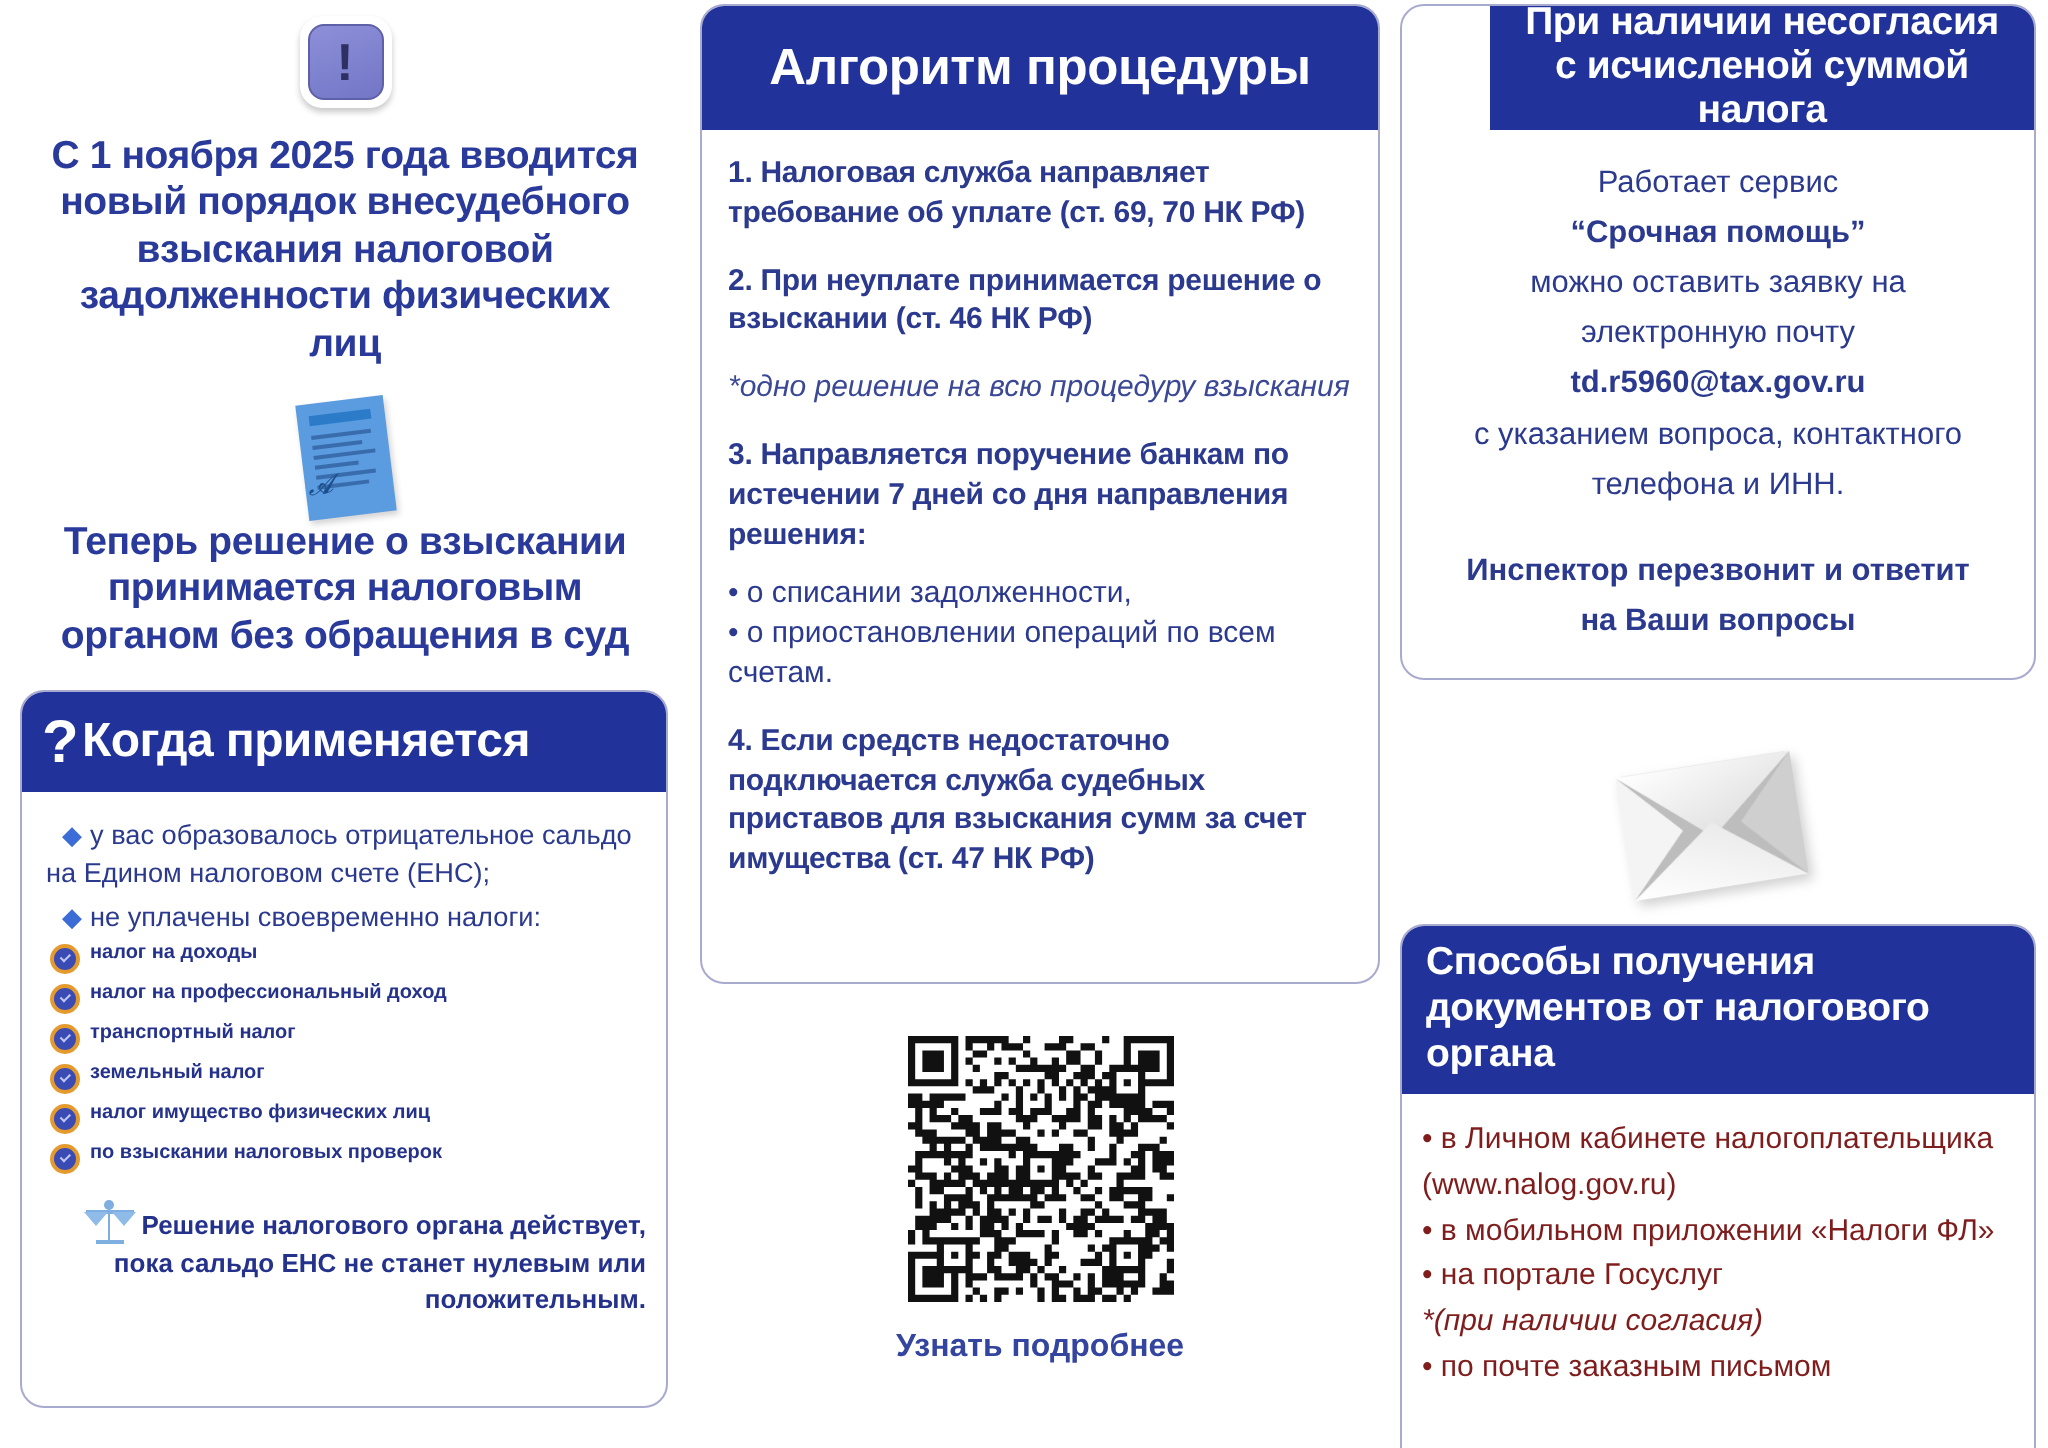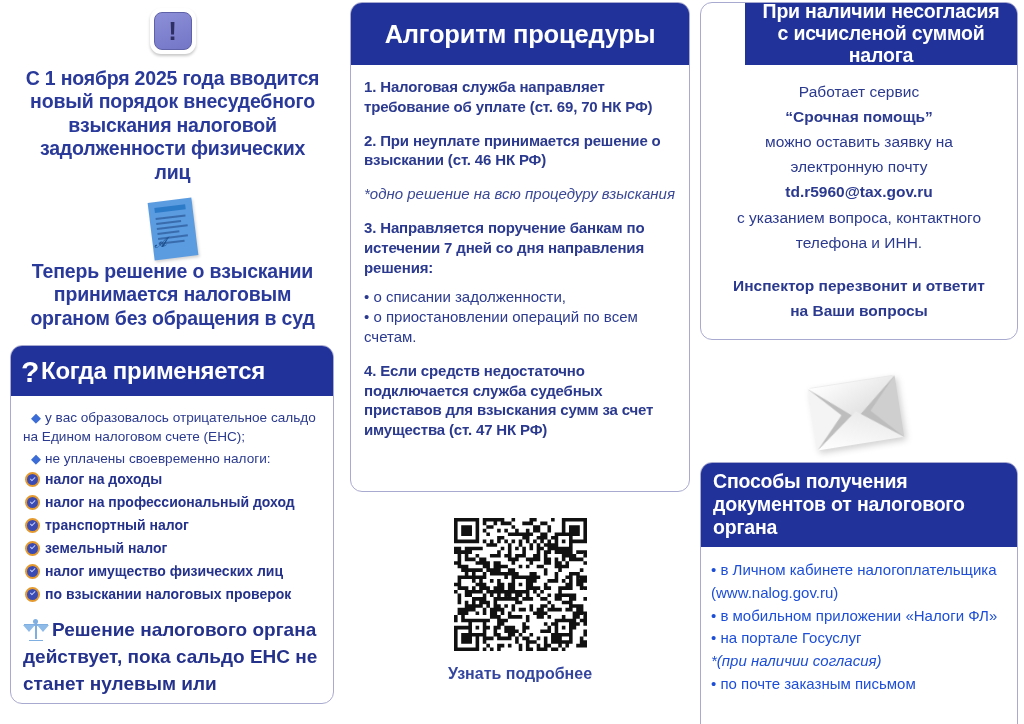--- a/index.html
+++ b/index.html
@@ -156,21 +156,21 @@
   .dotline .d {
     color: #3C6CD6;
     font-size: 13px;
     padding: 0 4px 0 8px;
   }
   .tax-item {
     display: flex;
     align-items: flex-start;
     margin: 0 0 3px 0;
     font-weight: bold;
-    font-size: 14px;
+    font-size: 10px;
     color: #24328C;
   }
   .chk {
     flex: 0 0 auto;
     width: 15px; height: 15px;
     border-radius: 50%;
     background: #3B4BB4;
     border: 2px solid #E59A2E;
     margin: 2px 5px 0 2px;
     position: relative;
@@ -181,23 +181,24 @@
     position: absolute;
     left: 3px; top: 2.5px;
     width: 4px; height: 1.5px;
     border-left: 1.4px solid #BFC8F2;
     border-bottom: 1.4px solid #BFC8F2;
     transform: rotate(-45deg);
   }
   .note-scales {
     margin-top: 13px;
     font-weight: bold;
-    font-size: 19px;
+    font-size: 13px;
     line-height: 1.42;
     color: #24328C;
+    text-align: right;
   }
   .scales {
     display: inline-block;
     vertical-align: -5px;
     width: 26px; height: 22px;
     position: relative;
     margin-right: 3px;
   }
   .scales .beam {
     position: absolute; left: 1px; top: 5px;
@@ -320,21 +321,21 @@
   #panel-methods .panel-head {
     padding: 7px 12px 8px 12px;
     font-size: 19.5px;
     line-height: 1.18;
     letter-spacing: -0.2px;
   }
   #panel-methods .panel-body {
     padding: 12px 8px 6px 10px;
     font-size: 15px;
     line-height: 1.52;
-    color: #1d4ed8;
+    color: #7f1d1d;
   }
   .m-item { margin: 0; }
   .m-note { font-style: italic; margin: 0; }
 </style>
 </head>
 <body>
 
 <div id="col-left-top">
 
   <div class="excl-icon">

